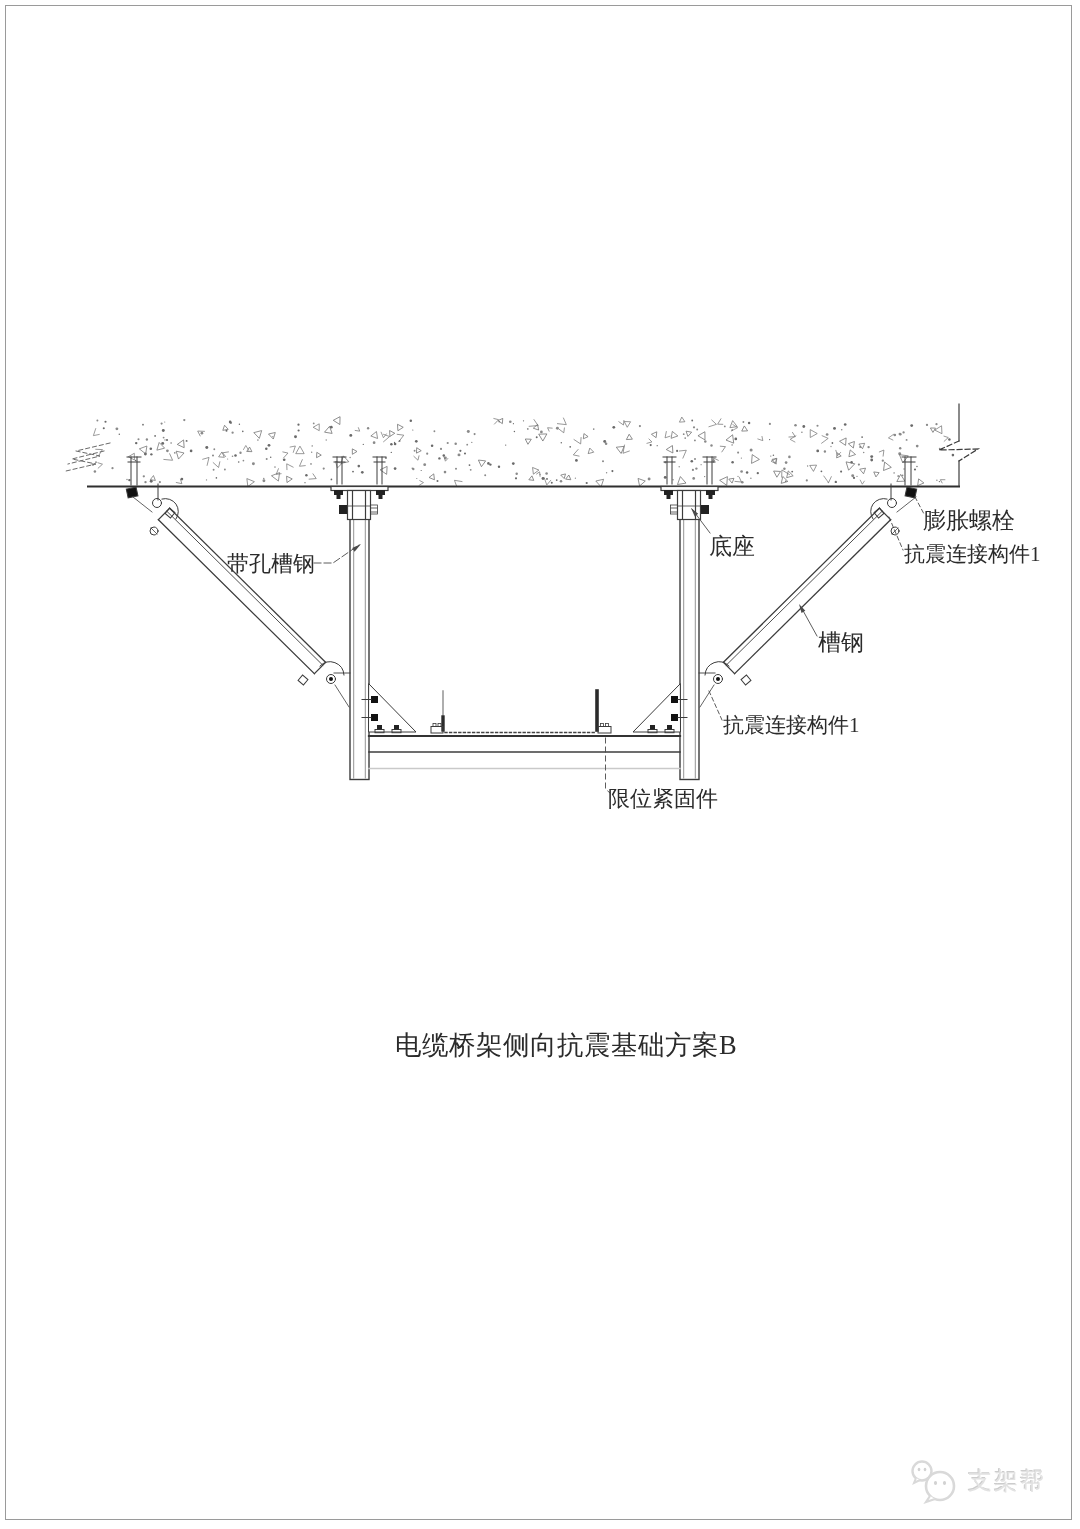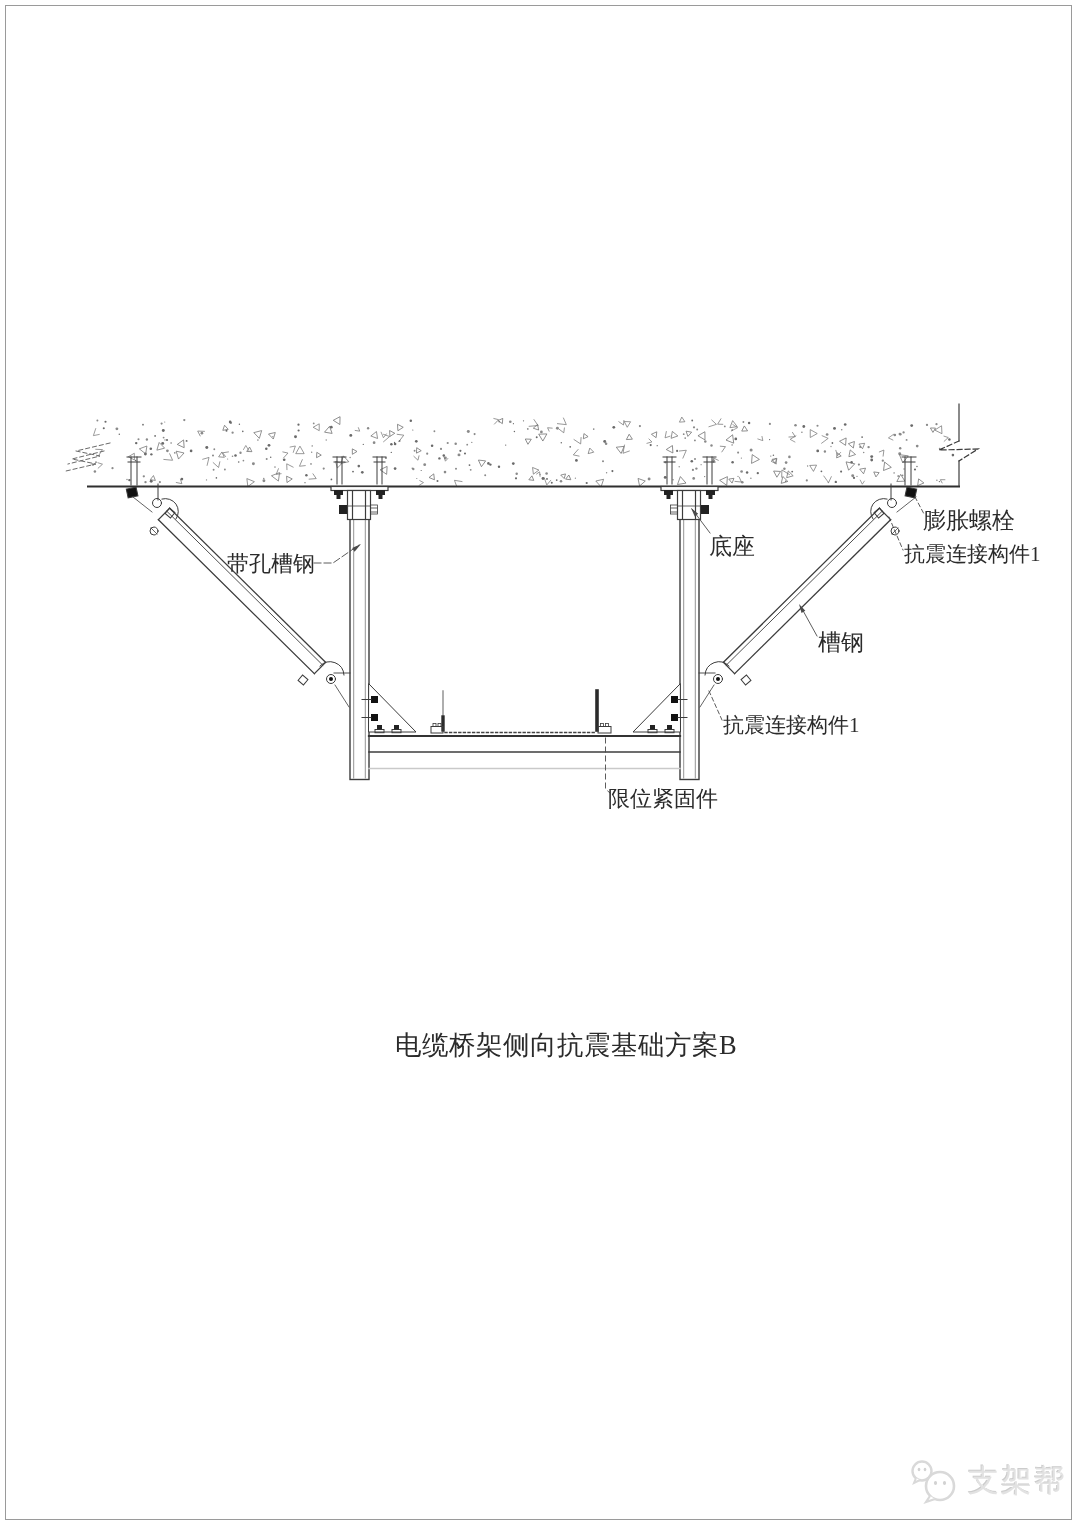--- a/index.html
+++ b/index.html
@@ -3,21 +3,21 @@
 <meta charset="utf-8">
 <style>
   html,body{margin:0;padding:0;background:#ffffff;}
   body{width:1080px;height:1529px;position:relative;overflow:hidden;
        font-family:"Liberation Serif","DejaVu Serif",serif;}
   .page-border{position:absolute;left:5px;top:5px;width:1067px;height:1515px;
        border:1px solid #9a9a9a;box-sizing:border-box;pointer-events:none;}
   svg.drawing{position:absolute;left:0;top:0;}
   svg text{font-family:"Liberation Serif","DejaVu Serif",serif;fill:#2b2b2b;}
   .watermark{position:absolute;left:908px;top:1458px;display:flex;align-items:center;gap:6px;}
-  .watermark-text{font-size:31px;letter-spacing:2px;color:#e2e2e2;
+  .watermark-text{font-size:24px;letter-spacing:2px;color:#e2e2e2;
        text-shadow:1px 1px 0 #ffffff,-1px -1px 0 #cccccc;font-family:"Liberation Sans","DejaVu Sans",sans-serif;}
 </style>
 </head>
 <body>
 
 <div class="page-border"></div>
 
 <svg class="drawing" width="1080" height="1529" viewBox="0 0 1080 1529" stroke-linecap="square" fill="none">
 
   <g>

